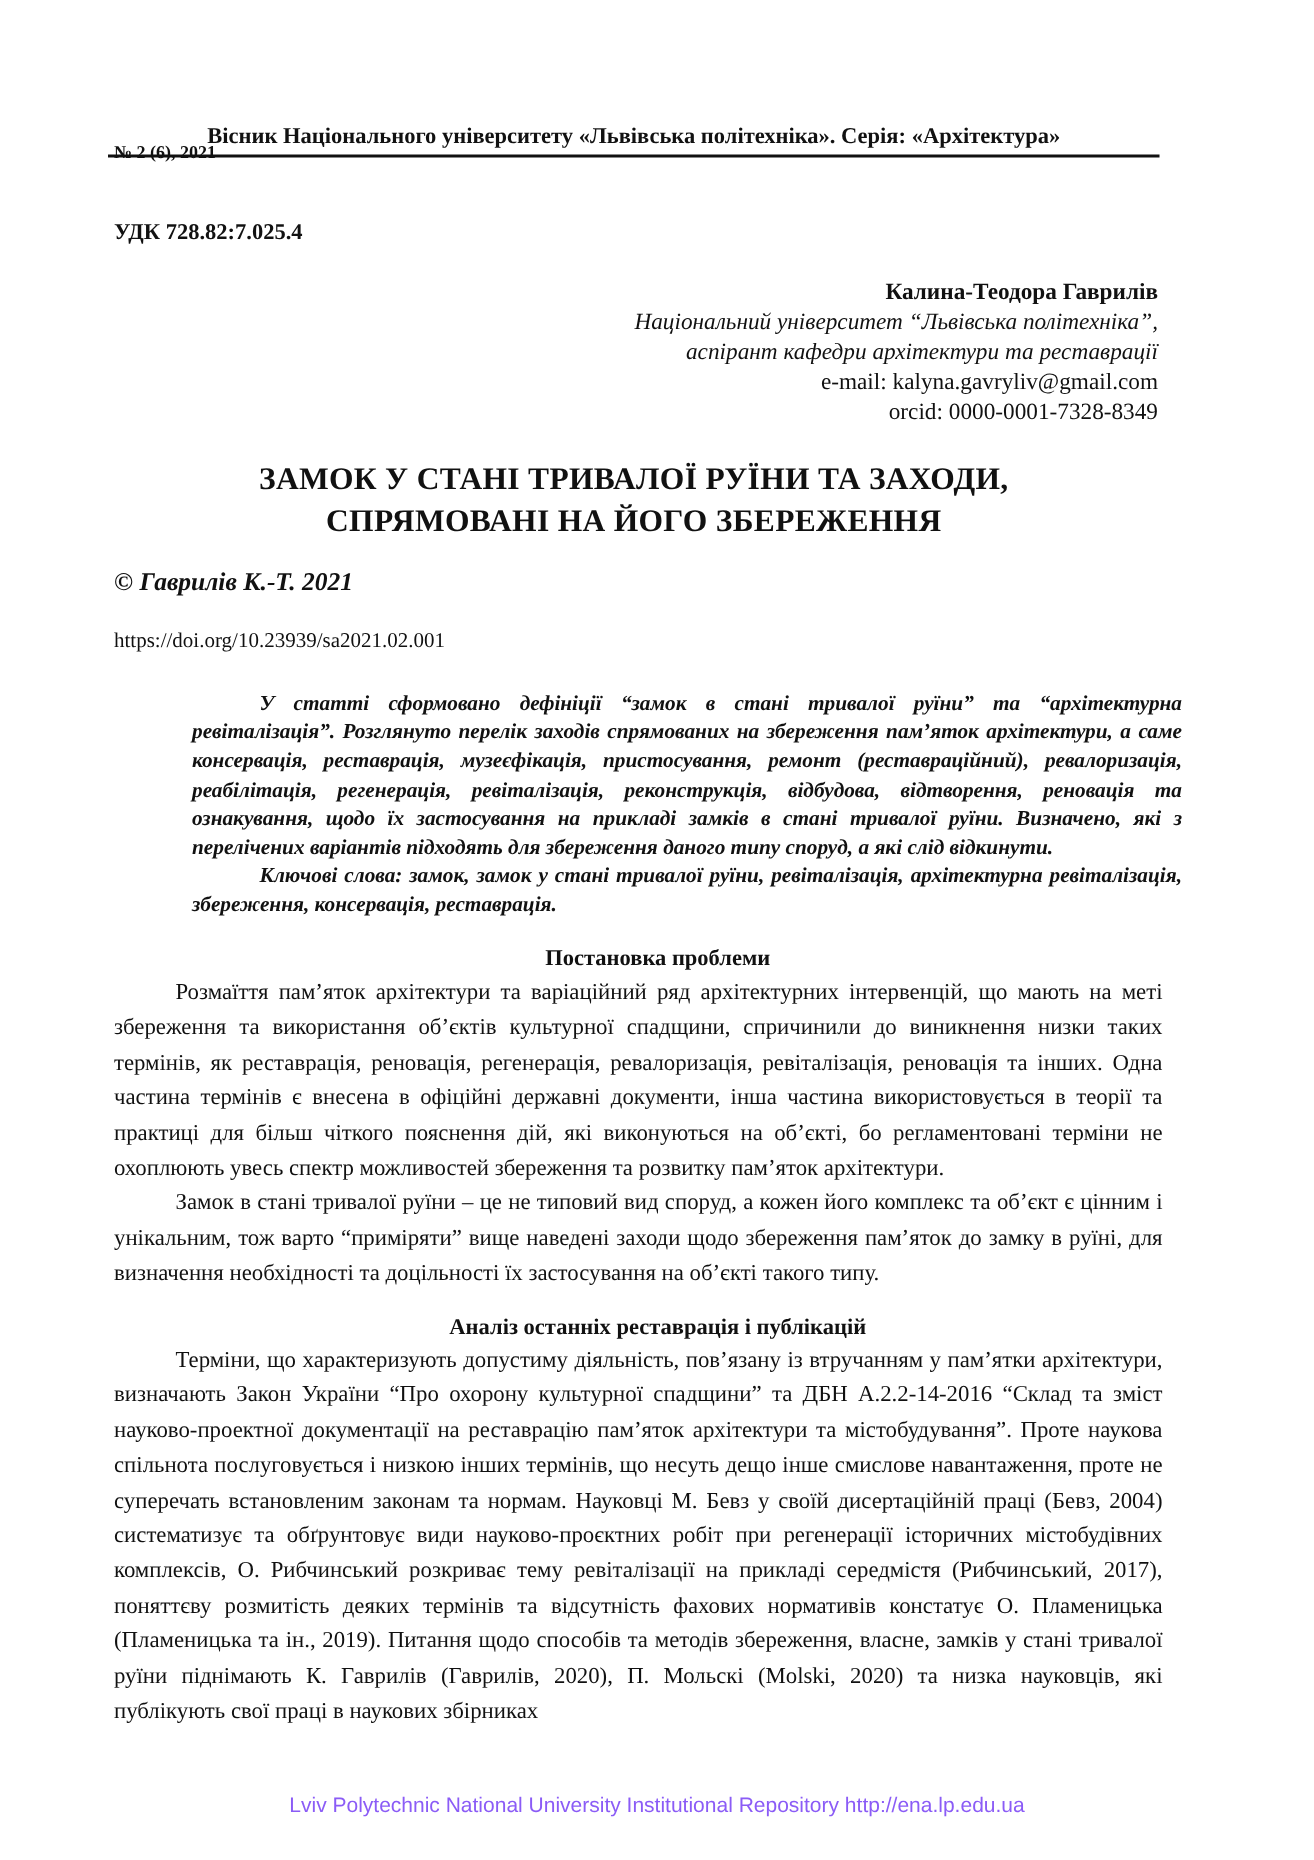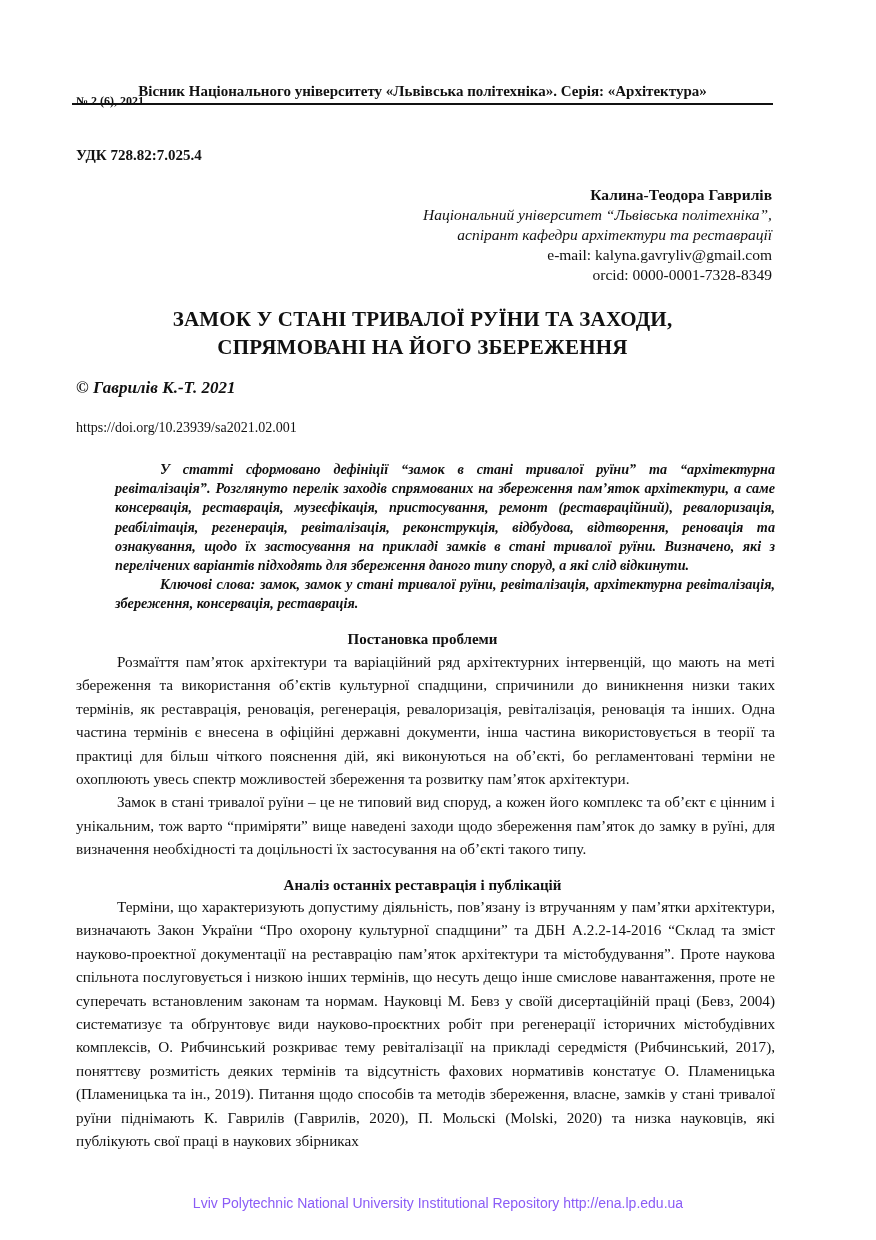--- a/index.html
+++ b/index.html
@@ -31,27 +31,27 @@
     position: absolute; left: 72px; top: 305px; width: 701px; text-align: center;
     font-weight: bold; font-size: 21px; line-height: 28px; letter-spacing: 0.2px;
   }
   .copyright {
     position: absolute; left: 76px; top: 378px; font-style: italic; font-weight: bold; font-size: 17px; text-align: center;
   }
   .doi {
     position: absolute; left: 76px; top: 420px; font-size: 14px;
   }
   .abstract {
-    position: absolute; left: 115px; top: 460px; width: 660px;
+    position: absolute; left: 128px; top: 460px; width: 660px;
     font-style: italic; font-weight: bold; font-size: 14.2px; line-height: 19.2px;
     text-align: justify;
   }
   .abstract p { margin: 0; text-indent: 45px; }
   .section-heading {
-    position: absolute; left: 72px; width: 701px; text-align: center;
+    position: absolute; left: 88px; width: 701px; text-align: center;
     font-weight: bold; font-size: 15px; line-height: 20px;
   }
   .body-block {
     position: absolute; left: 76px; width: 699px;
     font-size: 15.2px; line-height: 23.4px; text-align: justify;
   }
   .body-block p { margin: 0; text-indent: 41px; }
   .repo-footer {
     position: absolute; left: 0; top: 1195px; width: 876px; text-align: center;
     font-family: "Liberation Sans", sans-serif; font-size: 14px; color: #8b5cf6;

